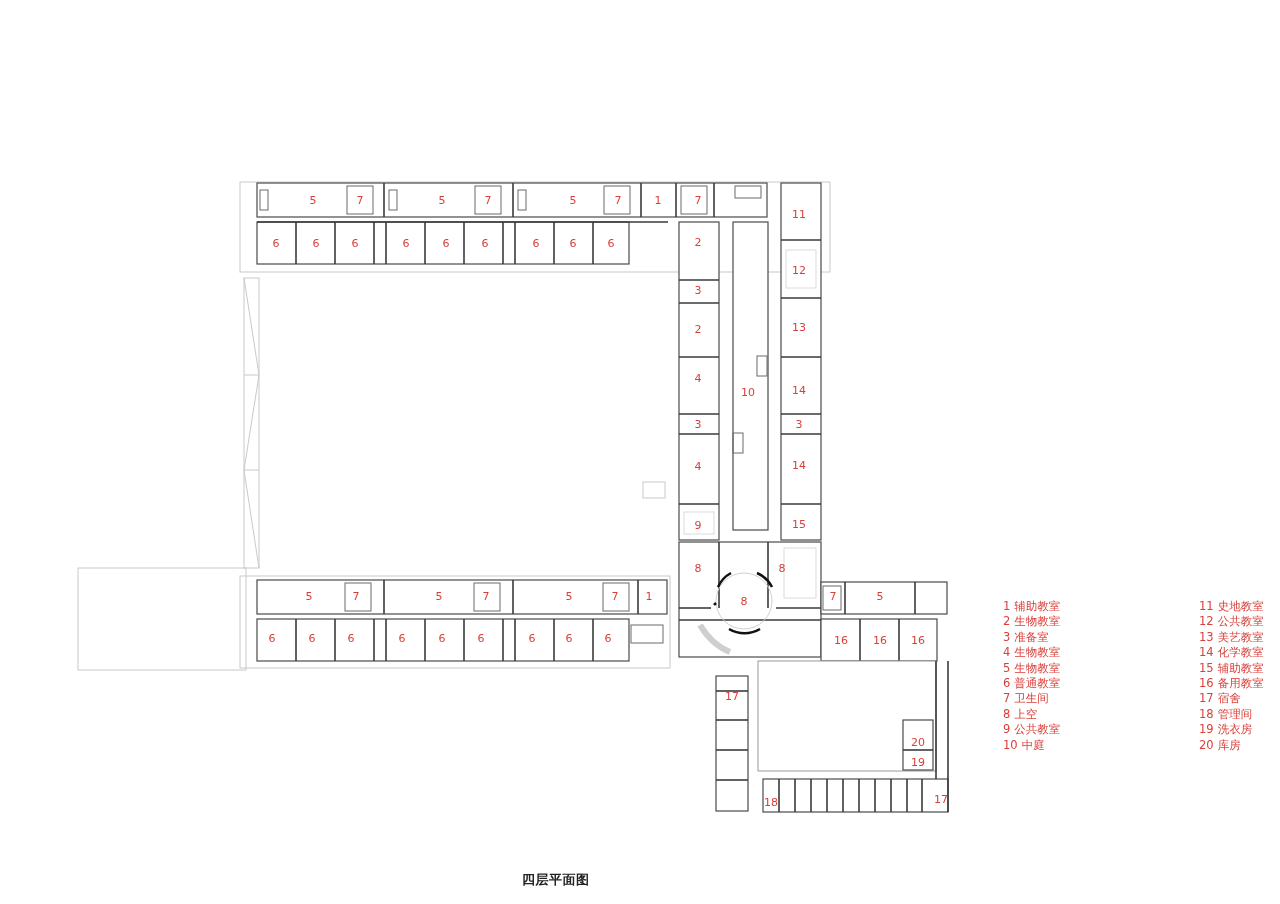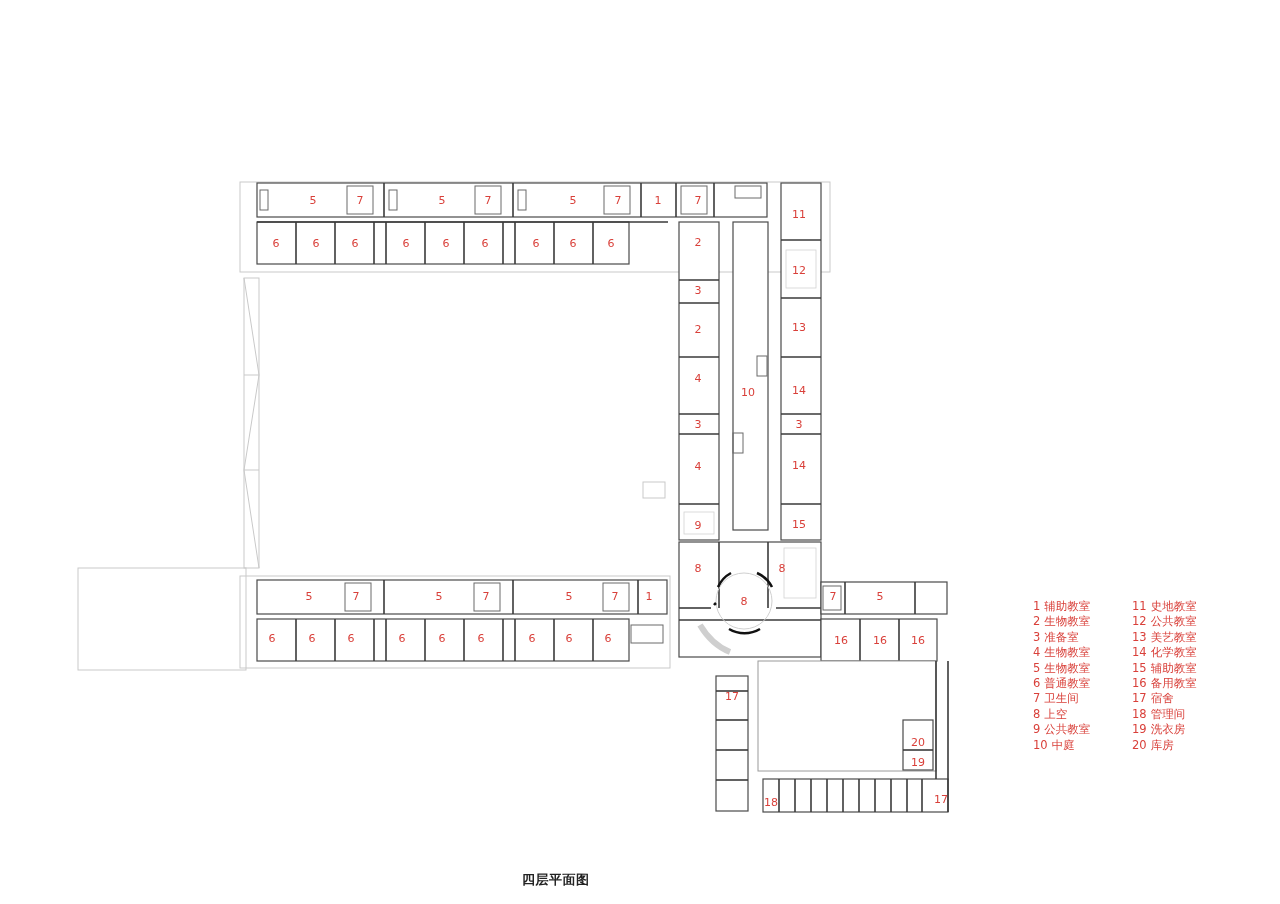--- a/index.html
+++ b/index.html
@@ -10,22 +10,22 @@
     .wall-thin { stroke: #6a6a6a; stroke-width: 1; fill: none; }
     .outline { stroke: #c9c9c9; stroke-width: 1; fill: none; }
     .room { fill: #ffffff; stroke: #4a4a4a; stroke-width: 1.2; }
     .court { fill: #ffffff; stroke: #9a9a9a; stroke-width: 1; }
     .desk { fill: none; stroke: #d2d2d2; stroke-width: 0.8; }
     .lbl { fill: #d9403a; font-size: 11px; text-anchor: middle; dominant-baseline: central;
            font-family: "DejaVu Sans", sans-serif; }
     .legend { position: absolute; color: #d9403a; font-size: 11.5px; line-height: 15.4px; }
     .legend div { white-space: nowrap; }
     .legend .num { margin-right: 4px; }
-    #legend-col1 { left: 1033px; top: 599px; }
-    #legend-col2 { left: 1132px; top: 599px; }
+    #legend-col1 { left: 1003px; top: 599px; }
+    #legend-col2 { left: 1199px; top: 599px; }
     #drawing-title { position: absolute; left: 522px; top: 871px; font-size: 13px;
                      font-weight: bold; color: #222; letter-spacing: 0.5px; text-align: center; }
   </style>
 </head>
 <body>
 
 <svg id="plan" viewBox="0 0 1280 904" xmlns="http://www.w3.org/2000/svg">
 
   <g>
     <rect class="outline" x="78" y="568" width="168" height="102"></rect>

